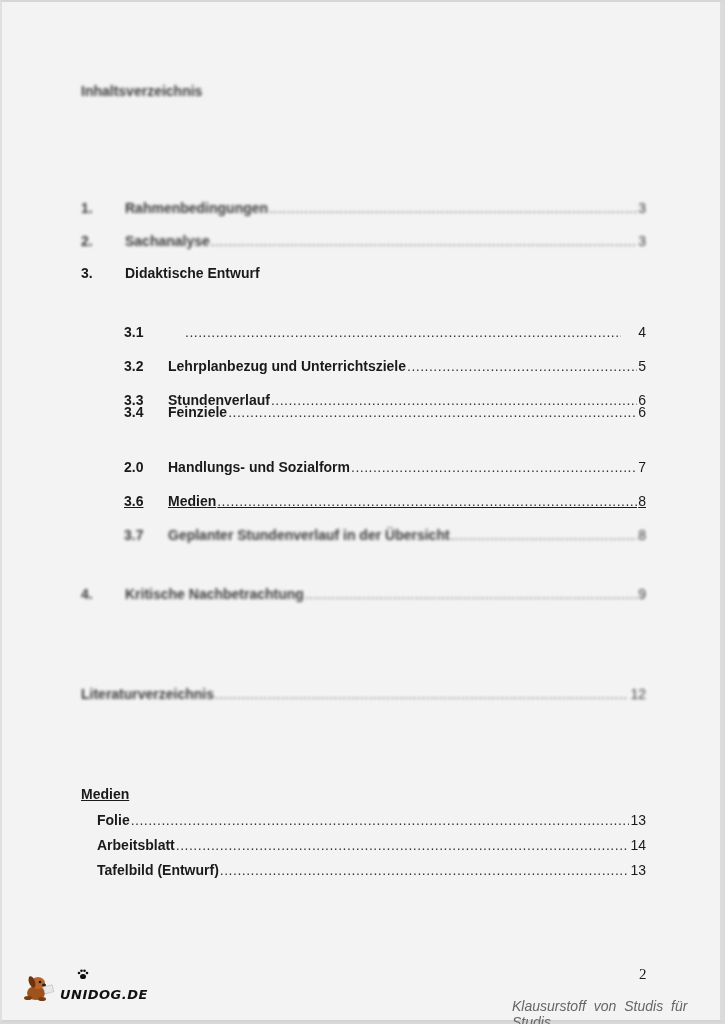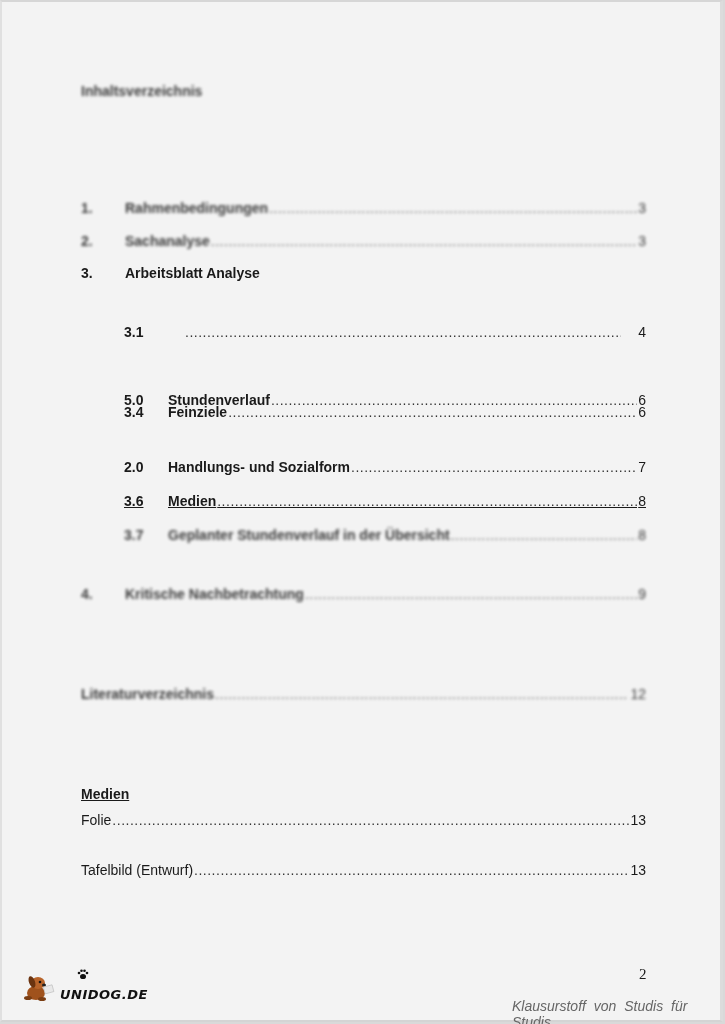--- a/index.html
+++ b/index.html
@@ -29,21 +29,21 @@
     .toc-row .dots::after {
       content: "........................................................................................................................................................................................................................";
     }
     .toc-row .page-num { font-weight: normal; }
     .lvl1 { left: 79px; width: 565px; }
     .lvl1 .num { width: 44px; }
     .lvl2 { left: 122px; width: 522px; }
     .lvl2 .num { width: 44px; }
     .anhang-title { left: 79px; top: 784px; font-size: 14px; font-weight: bold; text-decoration: underline; }
     .anhang-row { left: 79px; width: 565px; }
-    .anhang-row .label { font-weight: normal; }
+    .anhang-row .label { font-weight: bold; margin-left: 16px; }
     .page-number { left: 637px; top: 964px; font-family: "Liberation Serif", serif; font-size: 15px; }
     .footer-text { left: 510px; top: 996px; font-size: 14px; font-style: italic; color: #666; word-spacing: 4px; }
     .logo { left: 20px; top: 970px; display: flex; align-items: flex-end; }
     .logo-text { font-family: "DejaVu Sans", sans-serif; font-weight: bold; font-style: italic; font-size: 13px; color: #111; letter-spacing: 0.5px; margin-left: 4px; margin-bottom: 4px; }
     .paw { position: absolute; left: 55px; top: -3px; font-size: 10px; color: #111; }
   </style>
 </head>
 <body>
 
 <div class="page">
@@ -59,32 +59,38 @@
 
   <div class="toc-row lvl1 blur" style="top:231px;">
     <span class="num">2.</span>
     <span class="label">Sachanalyse</span>
     <span class="dots"></span>
     <span class="page-num">3</span>
   </div>
 
   <div class="toc-row lvl1" style="top:263px;">
     <span class="num">3.</span>
-    <span class="label">Arbeitsblatt Analyse</span>
+    <span class="label">Didaktische Entwurf</span>
   </div>
 
   <div class="toc-row lvl2" style="top:322px;gap:16px;">
     <span class="num">3.1</span>
     <span class="dots"></span>
     <span class="page-num">4</span>
   </div>
 
+  <div class="toc-row lvl2" style="top:356px;">
+    <span class="num">3.2</span>
+    <span class="label">Lehrplanbezug und Unterrichtsziele</span>
+    <span class="dots"></span>
+    <span class="page-num">5</span>
+  </div>
 
   <div class="toc-row lvl2" style="top:390px;">
-    <span class="num">5.0</span>
+    <span class="num">3.3</span>
     <span class="label">Stundenverlauf</span>
     <span class="dots"></span>
     <span class="page-num">6</span>
   </div>
 
   <div class="toc-row lvl2" style="top:402px;">
     <span class="num">3.4</span>
     <span class="label">Feinziele</span>
     <span class="dots"></span>
     <span class="page-num">6</span>
@@ -125,20 +131,25 @@
   </div>
 
   <div class="abs anhang-title">Medien</div>
 
   <div class="toc-row anhang-row" style="top:810px;">
     <span class="label">Folie</span>
     <span class="dots"></span>
     <span class="page-num">13</span>
   </div>
 
+  <div class="toc-row anhang-row" style="top:835px;">
+    <span class="label">Arbeitsblatt</span>
+    <span class="dots"></span>
+    <span class="page-num">14</span>
+  </div>
 
   <div class="toc-row anhang-row" style="top:860px;">
     <span class="label">Tafelbild (Entwurf)</span>
     <span class="dots"></span>
     <span class="page-num">13</span>
   </div>
 
   <div class="abs page-number">2</div>
 
   <div class="abs logo">

